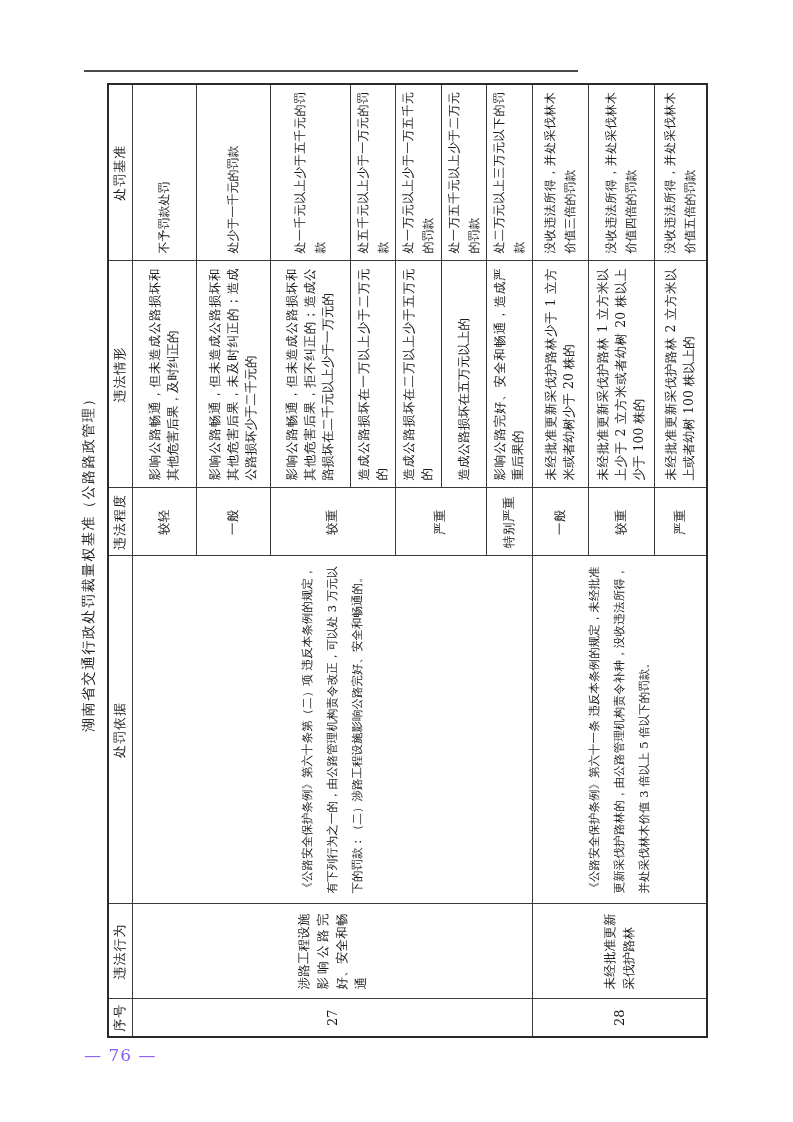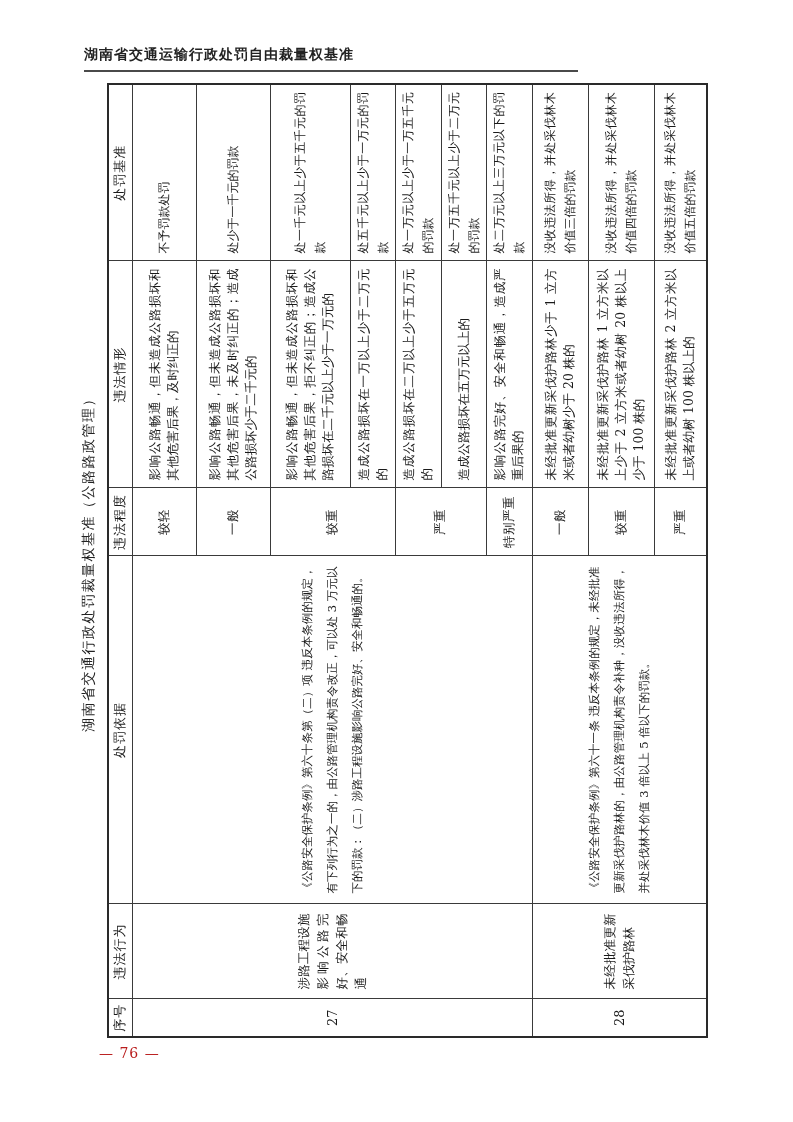--- a/index.html
+++ b/index.html
@@ -12,21 +12,21 @@
     position:absolute; left:84px; top:46px;
     font-family:"DejaVu Sans","Liberation Sans",sans-serif;
     font-weight:bold; font-size:14px; letter-spacing:1px; color:#222;
     white-space:nowrap;
   }
   .doc-divider {
     position:absolute; left:84px; top:70px; width:494px; height:2px;
     background:#4a4a4a;
   }
   .page-number {
-    position:absolute; left:99px; top:1045px; font-size:14px; color:#b91c1c;
+    position:absolute; left:84px; top:1045px; font-size:17px; color:#8b5cf6;
     letter-spacing:1px;
   }
   
   .rot-outer { position:absolute; left:78px; top:85px; width:629px; height:953px; }
   .rot-inner {
     position:absolute; left:0; top:0; width:953px; height:629px;
     transform-origin:0 0;
     transform:rotate(-90deg) translate(-953px,0);
   }
   .tbl-title {
@@ -59,21 +59,20 @@
   td.c-basis{ font-size:11.5px; line-height:25px; padding:2px 10px; text-align:justify; }
   td.c-deg  { text-align:center; font-size:12.5px; letter-spacing:0.5px; }
   td.c-sit  { font-size:12.5px; line-height:18px; padding:2px 7px; text-align:justify; }
   td.c-pen  { font-size:12px;  line-height:20px; padding:2px 7px; text-align:justify; }
 </style>
 </head>
 <body>
 
 <div class="page">
 
-  <div class="doc-header">湖南省交通运输行政处罚自由裁量权基准</div>
   <div class="doc-divider"></div>
 
   <div class="rot-outer">
     <div class="rot-inner">
 
       <div class="tbl-title">湖南省交通行政处罚裁量权基准（公路路政管理）</div>
 
       <table class="penalty">
         <colgroup>
           <col style="width:38px">

